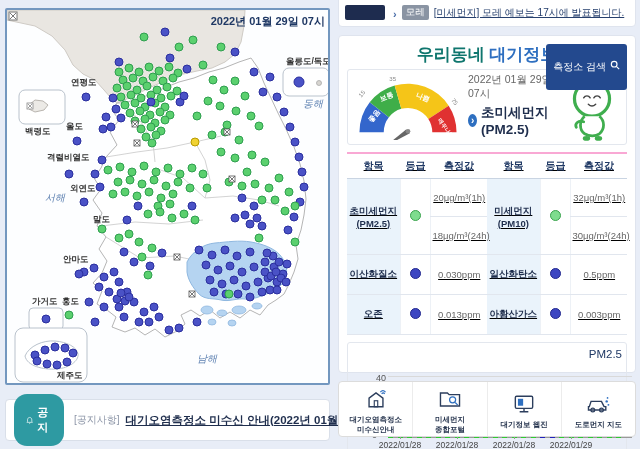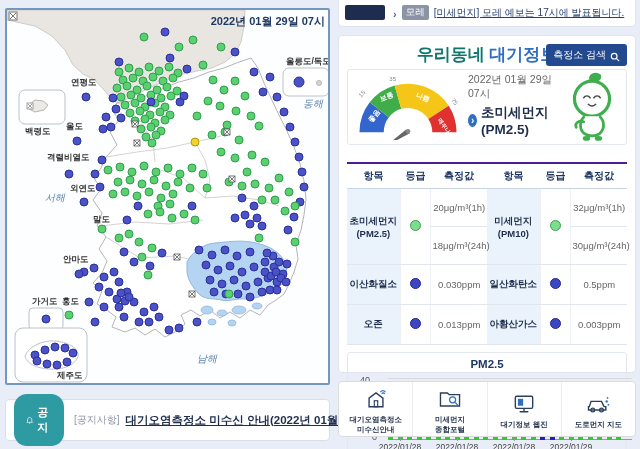--- a/index.html
+++ b/index.html
@@ -32,42 +32,42 @@
   #forecast-strip{position:absolute;left:338px;top:-6px;width:298px;height:33px;background:#fff;border:1px solid #dfe4ee;border-radius:4px;box-sizing:border-box;display:flex;align-items:flex-end;padding:0 6px 6px 6px;}
   #forecast-darkbox{width:40px;height:15px;background:#1e2c4f;border-radius:2px;margin-right:8px;}
   #forecast-arrow{color:#4a6da8;font-size:11px;font-weight:bold;margin-right:5px;}
   #forecast-badge{background:#8a94a3;color:#fff;font-size:9.5px;border-radius:2px;padding:1px 4px;margin-right:5px;}
   #forecast-text{color:#27406e;font-size:10px;white-space:nowrap;text-decoration:underline;}
 
   #main-panel{position:absolute;left:338px;top:35px;width:298px;height:338px;background:#fff;border:1px solid #dfe4ee;border-radius:4px;box-sizing:border-box;padding:7px 8px;}
   #panel-head{position:relative;height:26px;}
   #panel-title{text-align:center;font-size:17px;font-weight:bold;}
   #panel-title .t1{color:#0f766e;} #panel-title .t2{color:#2e6fc0;}
-  #search-btn{position:absolute;right:0;top:1px;background:#23498e;color:#fff;font-size:10px;border:none;border-radius:3px;padding:4px 7px;display:flex;align-items:flex-end;gap:4px;cursor:pointer;}
+  #search-btn{position:absolute;right:0;top:1px;background:#23498e;color:#fff;font-size:10px;border:none;border-radius:3px;padding:16px 7px;display:flex;align-items:flex-start;gap:4px;cursor:pointer;}
   #subtitle{font-size:10.5px;color:#555;margin:2px 0 4px 2px;}
   #subtitle b{font-size:13px;color:#1f2e4d;margin-right:3px;}
 
   #current-card{border:1px solid #e3e7ee;border-radius:3px;height:76px;display:flex;align-items:center;padding:2px 4px;box-sizing:border-box;}
   #cur-info{flex:1;padding-left:4px;}
   #cur-date{font-size:10.5px;color:#666;margin-bottom:3px;}
   #cur-poll{font-size:13.5px;font-weight:bold;color:#1f2e4d;display:flex;align-items:center;gap:4px;margin-bottom:4px;}
   .bluedot-arrow{display:inline-flex;width:13px;height:13px;border-radius:50%;background:#2e6fc0;color:#fff;font-size:10px;align-items:center;justify-content:center;font-weight:bold;}
   #cur-avg{font-size:10px;color:#555;}
   #cur-avg .bullet{color:#999;margin-right:3px;}
 
-  table#aq{width:100%;border-collapse:collapse;margin-top:17px;border-top:2px solid #4c1d95;table-layout:fixed;}
+  table#aq{width:100%;border-collapse:collapse;margin-top:7px;border-top:2px solid #f9a8d4;table-layout:fixed;text-decoration:underline;}
   #aq th{font-size:10px;color:#1f3864;padding:5px 0;border-bottom:1px solid #c9d4e2;background:#fff;font-weight:bold;}
   #aq td{font-size:9.5px;color:#666;text-align:center;padding:13px 1px;border-bottom:1px solid #e1e6ee;border-left:1px solid #edf1f6;}
   #aq td.item{background:#eaf3fb;color:#1f2e4d;font-weight:bold;white-space:pre-line;border-left:none;}
   .gdot{display:inline-block;width:9px;height:9px;border-radius:50%;}
   .dot-g{background:#7edc8e;border:1.5px solid #3aa34d;}
   .dot-b{background:#3d46c2;border:1.5px solid #23288f;}
 
   #chart-card{border:1px solid #e3e7ee;border-radius:3px;margin-top:7px;padding:5px 4px 3px 4px;}
-  #chart-title{text-align:center;font-size:11.5px;font-weight:bold;color:#1f3864;margin-bottom:8px;}
+  #chart-title{text-align:right;font-size:11.5px;font-weight:normal;color:#1f3864;margin-bottom:16px;}
   #plot-wrap{position:relative;margin-left:36px;width:240px;height:62px;}
   #plot-wrap .grid-top{position:absolute;left:0;right:-4px;top:0;border-top:1px solid #d9d9d9;}
   #plot-wrap .grid-bot{position:absolute;left:0;right:-4px;bottom:0;border-bottom:1px solid #9a9a9a;}
   #bars{position:absolute;left:0;bottom:0;top:0;display:flex;align-items:flex-end;gap:4.5px;}
   .bar{width:5px;}
   .bar-g{background:#2ecc2e;} .bar-b{background:#2222bb;}
   #ylab40{position:absolute;left:14px;top:50px;font-size:9px;color:#555;width:18px;text-align:right;}
   #yunit{position:absolute;left:-2px;top:72px;font-size:7.5px;color:#777;transform:rotate(-90deg);transform-origin:left top;}
   #xlabels{position:relative;margin-left:36px;width:240px;height:24px;}
   .xlab{position:absolute;top:2px;transform:translateX(-50%);font-size:8.5px;color:#444;text-align:center;line-height:1.25;white-space:pre-line;}
@@ -538,21 +538,21 @@
         <td class="item">아황산가스</td>
         <td><span class="gdot dot-b"></span></td>
         <td>0.003ppm</td>
       </tr>
     </tbody>
       </table>
 
     <div id="chart-card">
       <div id="chart-title">PM2.5</div>
       <div style="position:relative;">
-        <div id="ylab40" style="position:absolute;left:0;top:-3px;">40</div>
+        <div id="ylab40" style="position:absolute;left:16px;top:-3px;">40</div>
         <div id="yunit" style="position:absolute;left:4px;top:40px;">μg/m³</div>
         <div id="plot-wrap">
           <div class="grid-top"></div>
             <div class="grid-bot"></div>
           <div id="bars">
               <div class="bar bar-g" title="15" style="height: 23px;"></div>
               <div class="bar bar-g" title="15" style="height: 23px;"></div>
               <div class="bar bar-g" title="14" style="height: 22px;"></div>
               <div class="bar bar-g" title="21" style="height: 33px;"></div>
               <div class="bar bar-g" title="17" style="height: 26px;"></div>

